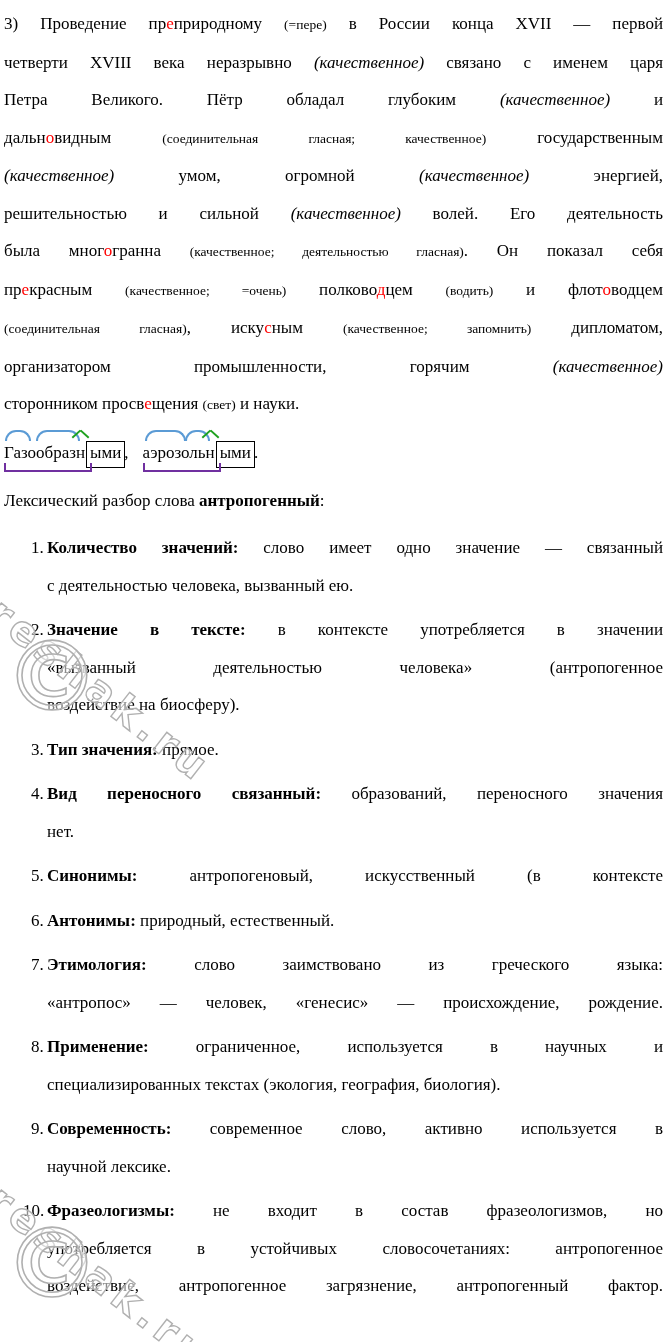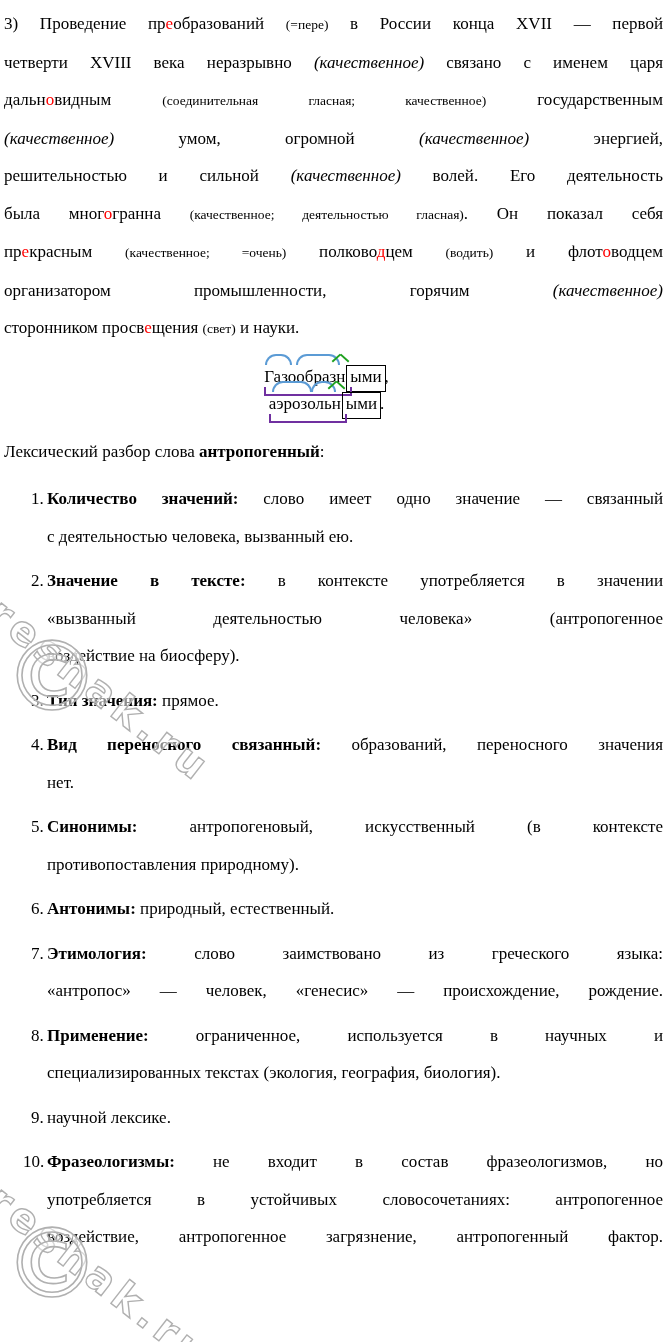--- a/index.html
+++ b/index.html
@@ -15,21 +15,21 @@
   .jline{text-align:justify;text-align-last:justify;}
   .lline{text-align:right;text-align-last:left;}
   .seg-n{}
   .seg-r{color:#ff0000;}
   .seg-sm{font-size:13.5px;}
   .seg-smu{font-size:13.5px;text-decoration:underline;}
   .seg-i{font-style:italic;margin-top:13px;}
   .seg-b{font-weight:700;}
 
   
-  .morpheme-line{padding:17px 0 13px 0;font-size:17px;display:flex;align-items:center;flex-direction:column;}
+  .morpheme-line{padding:17px 0 13px 0;font-size:17px;display:flex;align-items:flex-start;}
   .mword{position:relative;margin-right:14px;white-space:nowrap;}
   .mstem{position:relative;display:inline-block;}
   .arc{position:absolute;height:9px;border:2px solid #5b9bd5;border-bottom:none;
        border-radius:12px 12px 0 0;top:-13px;}
   .w1 .arc1{left:1%;width:28%;}
   .w1 .arc2{left:39%;width:50%;}
   .w2 .arc1{left:4%;width:50%;}
   .w2 .arc2{left:59%;width:29%;}
   .caret{position:absolute;top:-14px;width:16px;height:11px;}
   .w1 .caret{left:85%;}
@@ -61,27 +61,29 @@
   .wm-copy{position:absolute;left:4px;top:44px;
     font-family:"DejaVu Sans","Liberation Sans",sans-serif;font-size:96px;line-height:100px;
     color:rgba(255,255,255,0.5);-webkit-text-stroke:1.6px #b0b0b0;}
 </style>
 </head>
 <body>
 
 <div class="page">
 
   <div id="para1" class="para">
-      <div class="tline jline"><span class="seg-n">3) Проведение пр</span><span class="seg-r">е</span><span class="seg-n">образований </span><span class="seg-sm">(=пере)</span><span class="seg-n"> в России конца XVII — первой</span></div>
+      <div class="tline jline"><span class="seg-n">3) Проведение пр</span><span class="seg-r">е</span><span class="seg-n">природному </span><span class="seg-sm">(=пере)</span><span class="seg-n"> в России конца XVII — первой</span></div>
       <div class="tline jline"><span class="seg-n">четверти XVIII века неразрывно </span><span class="seg-i">(качественное)</span><span class="seg-n"> связано с именем царя</span></div>
+      <div class="tline jline"><span class="seg-n">Петра Великого. Пётр обладал глубоким </span><span class="seg-i">(качественное)</span><span class="seg-n"> и</span></div>
       <div class="tline jline"><span class="seg-n">дальн</span><span class="seg-r">о</span><span class="seg-n">видным </span><span class="seg-sm">(соединительная гласная; качественное)</span><span class="seg-n"> государственным</span></div>
       <div class="tline jline"><span class="seg-i">(качественное)</span><span class="seg-n"> умом, огромной </span><span class="seg-i">(качественное)</span><span class="seg-n"> энергией,</span></div>
       <div class="tline jline"><span class="seg-n">решительностью и сильной </span><span class="seg-i">(качественное)</span><span class="seg-n"> волей. Его деятельность</span></div>
       <div class="tline jline"><span class="seg-n">была мног</span><span class="seg-r">о</span><span class="seg-n">гранна </span><span class="seg-sm">(качественное; деятельностью гласная)</span><span class="seg-n">. Он показал себя</span></div>
       <div class="tline jline"><span class="seg-n">пр</span><span class="seg-r">е</span><span class="seg-n">красным </span><span class="seg-sm">(качественное; =очень)</span><span class="seg-n"> полково</span><span class="seg-r">д</span><span class="seg-n">цем </span><span class="seg-sm">(во</span><span class="seg-smu">д</span><span class="seg-sm">ить)</span><span class="seg-n"> и флот</span><span class="seg-r">о</span><span class="seg-n">водцем</span></div>
+      <div class="tline jline"><span class="seg-sm">(соединительная гласная)</span><span class="seg-n">, иску</span><span class="seg-r">с</span><span class="seg-n">ным </span><span class="seg-sm">(качественное; запомнить)</span><span class="seg-n"> дипломатом,</span></div>
       <div class="tline jline"><span class="seg-n">организатором промышленности, горячим </span><span class="seg-i">(качественное)</span></div>
       <div class="tline lline"><span class="seg-n">сторонником просв</span><span class="seg-r">е</span><span class="seg-n">щения </span><span class="seg-sm">(свет)</span><span class="seg-n"> и науки.</span></div>
     </div>
 
   <div class="morpheme-line">
     <span class="mword w1"><span class="mstem"><span>Газообразн</span><i class="arc arc1"></i><i class="arc arc2"></i><i class="caret"></i><i class="stem-underline"></i></span><span class="mend">ыми</span><span class="mtail">,</span></span>
     <span class="mword w2"><span class="mstem"><span>аэрозольн</span><i class="arc arc1"></i><i class="arc arc2"></i><i class="caret"></i><i class="stem-underline"></i></span><span class="mend">ыми</span><span class="mtail">.</span></span>
   </div>
 
   <div id="lex-heading" class="heading-line">
@@ -105,38 +107,38 @@
         <div class="tline lline"><span class="seg-b">Тип значения:</span><span class="seg-n"> прямое.</span></div>
       </li>
       <li>
         <span class="num">4.</span>
         <div class="tline jline"><span class="seg-b">Вид переносного связанный:</span><span class="seg-n"> образований, переносного значения</span></div>
         <div class="tline lline"><span class="seg-n">нет.</span></div>
       </li>
       <li>
         <span class="num">5.</span>
         <div class="tline jline"><span class="seg-b">Синонимы:</span><span class="seg-n"> антропогеновый, искусственный (в контексте</span></div>
-        <div class="tline lline"><span class="seg-n">противопоставления природному).</span></div>
       </li>
       <li>
         <span class="num">6.</span>
         <div class="tline lline"><span class="seg-b">Антонимы:</span><span class="seg-n"> природный, естественный.</span></div>
       </li>
       <li>
         <span class="num">7.</span>
         <div class="tline jline"><span class="seg-b">Этимология:</span><span class="seg-n"> слово заимствовано из греческого языка:</span></div>
         <div class="tline jline"><span class="seg-n">«антропос» — человек, «генесис» — происхождение, рождение.</span></div>
       </li>
       <li>
         <span class="num">8.</span>
         <div class="tline jline"><span class="seg-b">Применение:</span><span class="seg-n"> ограниченное, используется в научных и</span></div>
         <div class="tline lline"><span class="seg-n">специализированных текстах (экология, география, биология).</span></div>
       </li>
       <li>
         <span class="num">9.</span>
+        <div class="tline jline"><span class="seg-b">Современность:</span><span class="seg-n"> современное слово, активно используется в</span></div>
         <div class="tline lline"><span class="seg-n">научной лексике.</span></div>
       </li>
       <li class="wide-num">
         <span class="num">10.</span>
         <div class="tline jline"><span class="seg-b">Фразеологизмы:</span><span class="seg-n"> не входит в состав фразеологизмов, но</span></div>
         <div class="tline jline"><span class="seg-n">употребляется в устойчивых словосочетаниях: антропогенное</span></div>
         <div class="tline jline"><span class="seg-n">воздействие, антропогенное загрязнение, антропогенный фактор.</span></div>
       </li>
     </ol>
 

